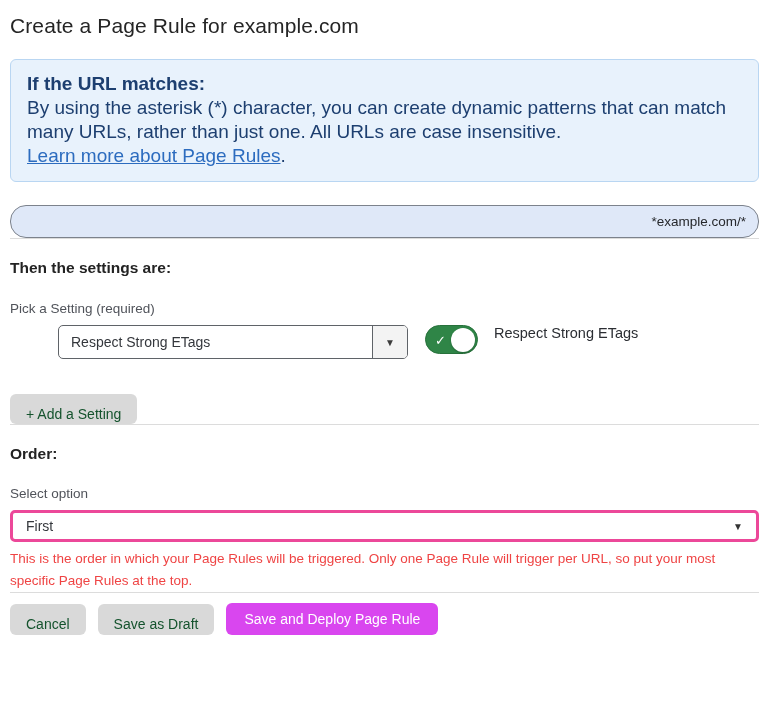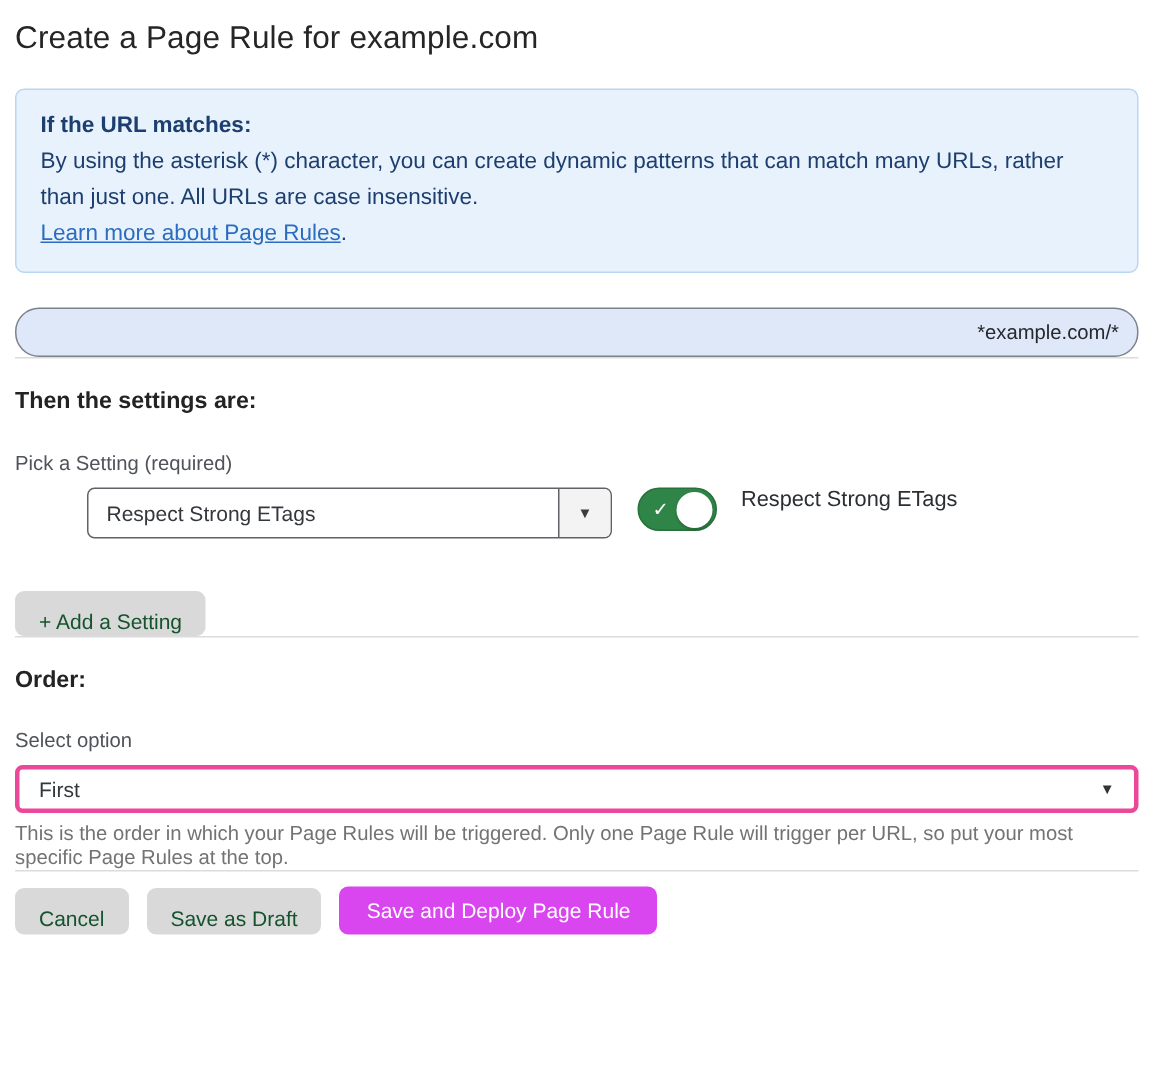--- a/index.html
+++ b/index.html
@@ -18,21 +18,21 @@
     letter-spacing: .1px;
     margin: 2px 0 21px 0;
   }
 
   .info-box {
     background: #e8f2fc;
     border: 1px solid #b9d6f2;
     border-radius: 6px;
     padding: 12px 16px 13px 16px;
     color: #1d3f70;
-    font-size: 15px;
+    font-size: 19px;
     line-height: 24px;
     margin-bottom: 23px;
   }
   .info-heading { font-weight: 700; }
   .info-link-line a {
     color: #2c6cbf;
     text-decoration: underline;
   }
   .info-link-line span { color: #1d3f70; }
 
@@ -183,22 +183,22 @@
     padding: 0 13px;
     font-size: 14px;
     color: #34373c;
     cursor: pointer;
   }
   .order-select .chev { font-size: 10px; color: #333; }
 
   .help-text {
     margin-top: 6px;
     font-size: 13.5px;
-    line-height: 16px;
-    color: #737373;
+    line-height: 22px;
+    color: #ef4444;
     max-width: 749px;
   }
 
   .actions {
     display: flex;
     align-items: center;
     gap: 12px;
     margin-top: 10px;
   }
 </style>

